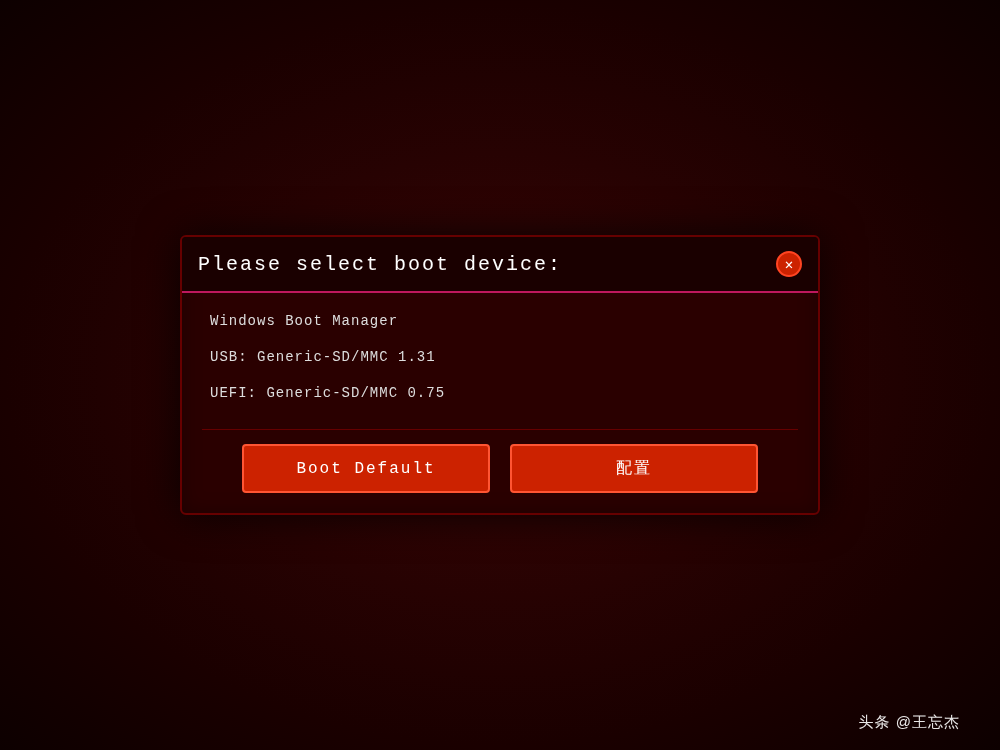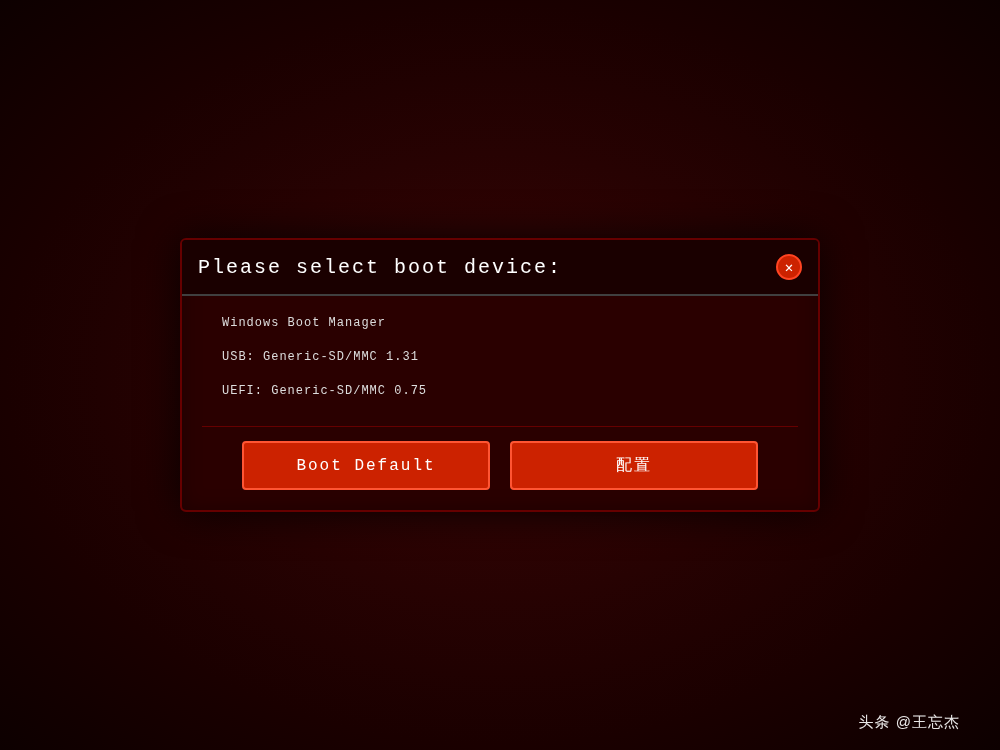--- a/index.html
+++ b/index.html
@@ -40,21 +40,21 @@
       width: 640px;
       background: #2a0000;
       border: 2px solid #660000;
       border-radius: 6px;
       box-shadow: 0 0 40px rgba(0,0,0,0.8), inset 0 0 20px rgba(0,0,0,0.3);
       overflow: hidden;
     }
 
     .title-bar {
       background: #1a0000;
-      border-bottom: 2px solid #404040;
+      border-bottom: 2px solid #be185d;
       padding: 14px 16px;
       display: flex;
       align-items: center;
       justify-content: space-between;
     }
 
     .title-text {
       color: #ffffff;
       font-size: 20px;
       font-family: 'Courier New', Courier, monospace;
@@ -75,23 +75,23 @@
       color: #fff;
       font-size: 14px;
       font-weight: bold;
     }
 
     .device-list {
       padding: 10px 0;
     }
 
     .device-item {
-      padding: 10px 40px;
+      padding: 10px 28px;
       color: #dddddd;
-      font-size: 12px;
+      font-size: 14px;
       font-family: 'Courier New', Courier, monospace;
       letter-spacing: 1px;
       cursor: pointer;
       white-space: nowrap;
     }
 
     .device-item.selected {
       background: #cc2200;
       color: #ffffff;
     }

